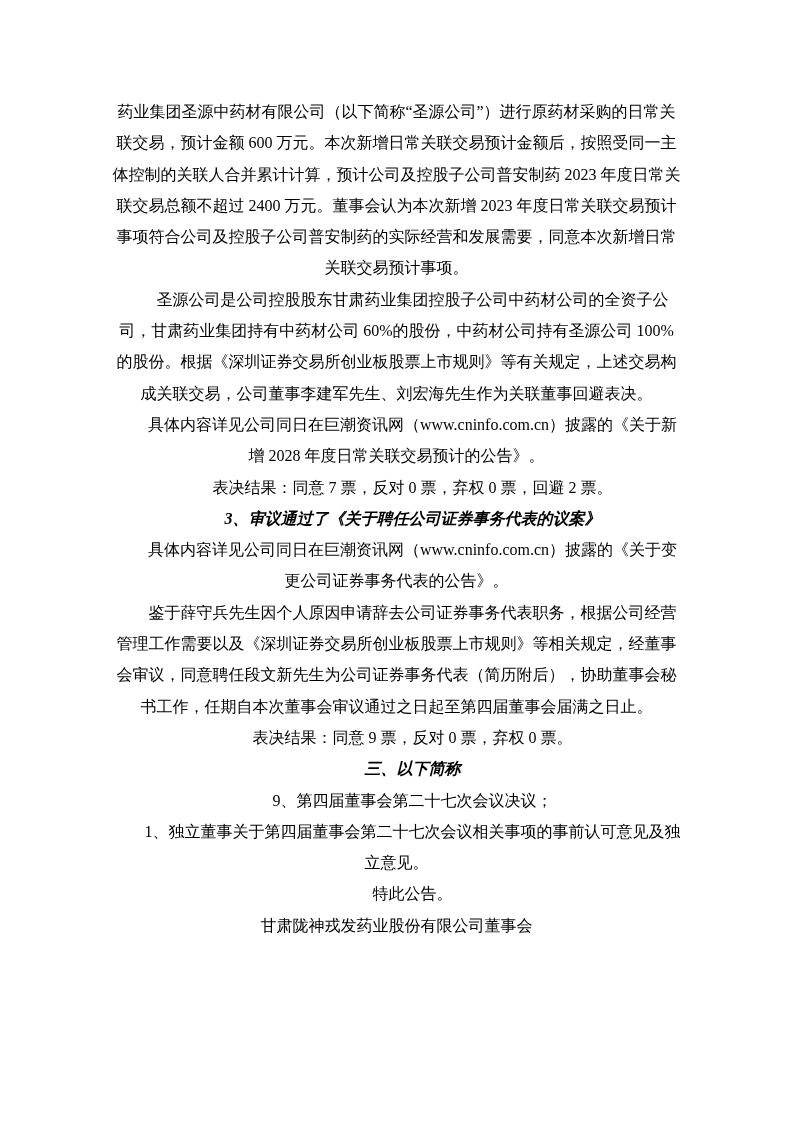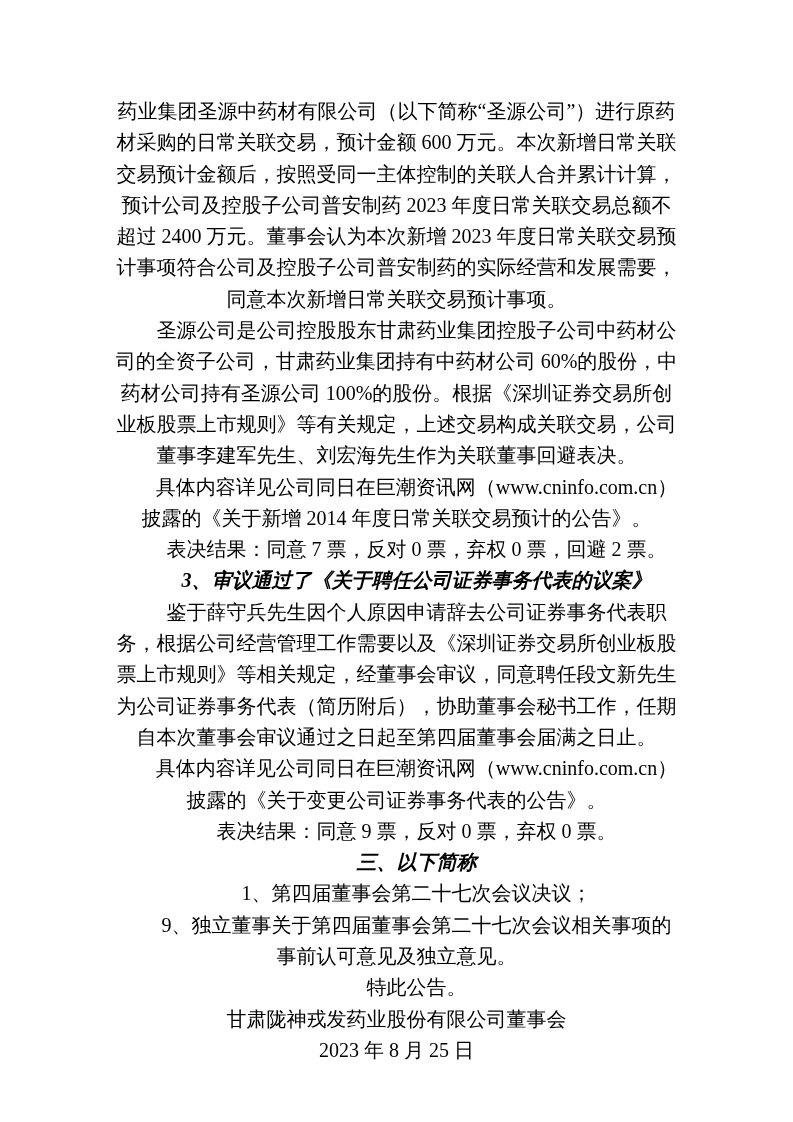--- a/index.html
+++ b/index.html
@@ -13,21 +13,21 @@
     height: 1122px;
     background: #ffffff;
     overflow: hidden;
   }
   .doc-body {
     position: absolute;
     left: 112px;
     top: 96px;
     width: 569px;
     font-family: "Liberation Serif", "DejaVu Serif", serif;
-    font-size: 20px;
+    font-size: 16px;
     line-height: 31.3px;
     color: #000000;
     text-align: justify;
   }
   .doc-body p {
     margin: 0;
     padding: 0;
     text-align: center;
   }
   .indent {
@@ -42,26 +42,25 @@
     padding-right: 4px;
   }
 </style>
 </head>
 <body>
 
 <div class="page">
   <div class="doc-body">
     <p>药业集团圣源中药材有限公司（以下简称“圣源公司”）进行原药材采购的日常关联交易，预计金额 600 万元。本次新增日常关联交易预计金额后，按照受同一主体控制的关联人合并累计计算，预计公司及控股子公司普安制药 2023 年度日常关联交易总额不超过 2400 万元。董事会认为本次新增 2023 年度日常关联交易预计事项符合公司及控股子公司普安制药的实际经营和发展需要，同意本次新增日常关联交易预计事项。</p>
     <p class="indent">圣源公司是公司控股股东甘肃药业集团控股子公司中药材公司的全资子公司，甘肃药业集团持有中药材公司 60%的股份，中药材公司持有圣源公司 100%的股份。根据《深圳证券交易所创业板股票上市规则》等有关规定，上述交易构成关联交易，公司董事李建军先生、刘宏海先生作为关联董事回避表决。</p>
-    <p class="indent">具体内容详见公司同日在巨潮资讯网（www.cninfo.com.cn）披露的《关于新增 2014 年度日常关联交易预计的公告》。</p>
+    <p class="indent">具体内容详见公司同日在巨潮资讯网（www.cninfo.com.cn）披露的《关于新增 2028 年度日常关联交易预计的公告》。</p>
     <p class="indent">表决结果：同意 7 票，反对 0 票，弃权 0 票，回避 2 票。</p>
     <p class="indent heading">3、审议通过了《关于聘任公司证券事务代表的议案》</p>
+    <p class="indent">具体内容详见公司同日在巨潮资讯网（www.cninfo.com.cn）披露的《关于变更公司证券事务代表的公告》。</p>
     <p class="indent">鉴于薛守兵先生因个人原因申请辞去公司证券事务代表职务，根据公司经营管理工作需要以及《深圳证券交易所创业板股票上市规则》等相关规定，经董事会审议，同意聘任段文新先生为公司证券事务代表（简历附后），协助董事会秘书工作，任期自本次董事会审议通过之日起至第四届董事会届满之日止。</p>
-    <p class="indent">具体内容详见公司同日在巨潮资讯网（www.cninfo.com.cn）披露的《关于变更公司证券事务代表的公告》。</p>
     <p class="indent">表决结果：同意 9 票，反对 0 票，弃权 0 票。</p>
     <p class="indent heading">三、以下简称</p>
-    <p class="indent">1、第四届董事会第二十七次会议决议；</p>
-    <p class="indent">9、独立董事关于第四届董事会第二十七次会议相关事项的事前认可意见及独立意见。</p>
+    <p class="indent">9、第四届董事会第二十七次会议决议；</p>
+    <p class="indent">1、独立董事关于第四届董事会第二十七次会议相关事项的事前认可意见及独立意见。</p>
     <p class="indent">特此公告。</p>
     <p class="sign">甘肃陇神戎发药业股份有限公司董事会</p>
-    <p class="sign">2023 年 8 月 25 日</p>
   </div>
 </div>
 
 </body></html>

